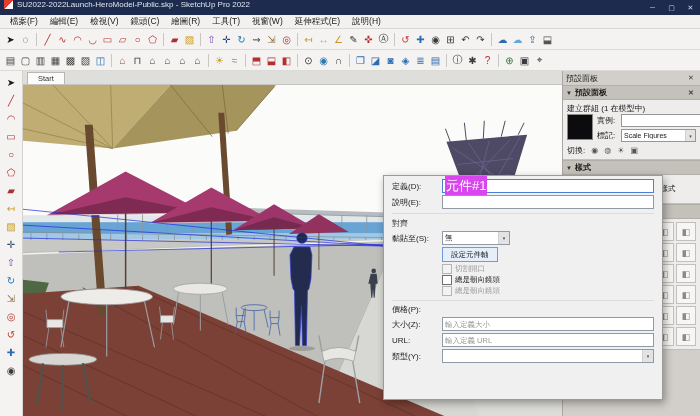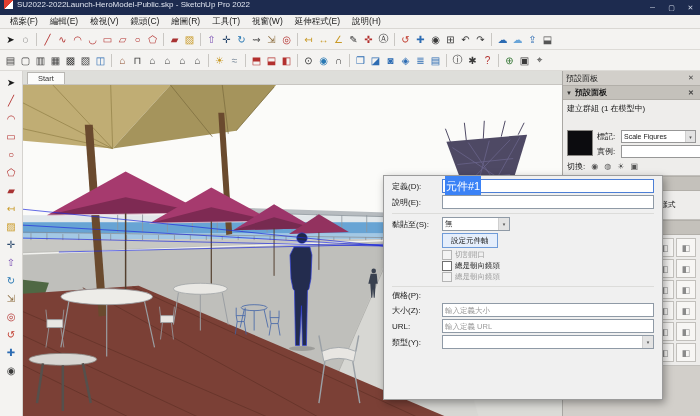--- a/index.html
+++ b/index.html
@@ -34,21 +34,21 @@
 
   
   .rightpanel{width:137px;background:#d2cfca;border-left:1px solid #a9a7a3;display:flex;flex-direction:column;font-size:8px;flex:none}
   .rp-title{height:14px;display:flex;align-items:center;padding:0 3px}
   .rp-title .t{flex:1}
   .rp-x{width:12px;text-align:center;font-size:7px;color:#444}
   .rp-h{height:13px;background:#c4c1bb;border-top:1px solid #b2afa9;border-bottom:1px solid #b2afa9;display:flex;align-items:center;padding:0 3px;font-weight:bold;gap:3px}
   .rp-h .car{font-size:6px;color:#333}
   .rp-h .t{flex:1}
   .rp-body{background:#eeedeb;padding:3px 4px;border-bottom:1px solid #c2c0bc}
-  .ei-sum{margin-bottom:16px}
+  .ei-sum{margin-bottom:0}
   .ei-main{display:flex;gap:4px}
   .ei-thumb{width:24px;height:24px;background:#0c0c0f;border:1px solid #8a8884;flex:none}
   .ei-fields{flex:1;display:flex;flex-direction:column;gap:2px;min-width:0}
   .frow8{display:flex;align-items:center;gap:2px}
   .frow8 .l{width:22px;flex:none}
   .selectbox{flex:1;height:11px;background:#fff;border:1px solid #979797;display:flex;align-items:center;font-size:7px;padding-left:2px;min-width:0}
   .selectbox .txt{white-space:nowrap;overflow:hidden}
   .selectbox .arr{margin-left:auto;width:9px;height:100%;background:#e3e3e3;border-left:1px solid #cfcfcf;display:flex;align-items:center;justify-content:center;font-size:5px;color:#555;flex:none}
   .tfield{flex:1;height:11px;background:#fff;border:1px solid #979797;font-size:7px;padding:0 2px}
   .ei-tog{display:flex;align-items:center;gap:6px;margin-top:3px}
@@ -65,21 +65,21 @@
           box-shadow:2px 3px 8px rgba(0,0,0,.35);display:flex;flex-direction:column;font-size:8px;z-index:5}
   .dlg-title{height:16px;background:#fff;display:flex;align-items:center;padding-left:6px;font-size:8.5px;flex:none}
   .dlg-x{margin-left:auto;width:26px;height:16px;display:flex;align-items:center;justify-content:center;font-size:7px;color:#333}
   .dlg-body{flex:1;padding:2px 8px 5px;display:flex;flex-direction:column;overflow:hidden}
   .sect{color:#333;margin:2px 0 1px}
   .drow{display:flex;align-items:center;margin:1px 0;gap:4px}
   .drow .dl{width:46px;flex:none}
   .din{flex:1;height:12px;background:#fff;border:1px solid #8f9aa6;font-size:7.5px;padding:0 2px;font-family:inherit;color:#222;min-width:0}
   .din::placeholder{color:#9a9a9a}
   .fake{flex:1;height:12px;background:#fff;border:1px solid #4d7fd6;display:flex;align-items:center;padding:0 2px}
-  .hl{background:#3b82f6;color:#fff;padding:8px 1px;font-size:11px}
+  .hl{background:#d946ef;color:#fff;padding:8px 1px;font-size:13px}
   .dsel{width:64px;flex:none;height:12px;background:#fff;border:1px solid #8f9aa6;display:flex;align-items:center;font-size:7.5px;padding-left:2px}
   .dsel.full{flex:1;width:auto}
   .dsel .arr{margin-left:auto;width:10px;height:100%;background:#e3e3e3;border-left:1px solid #cfcfcf;display:flex;align-items:center;justify-content:center;font-size:5px;color:#555}
   .divider{border-top:1px solid #dcdcda;margin:3px 0 2px}
   .axrow{display:flex;margin:1px 0 1px 50px}
   .axbtn{height:13px;padding:0 8px;background:#e5eefb;border:1px solid #6f9bd8;font-size:7.5px;display:flex;align-items:center}
   .chk{display:flex;align-items:center;gap:3px;margin:1px 0 1px 50px;font-size:7.5px}
   .chk .box{width:8px;height:8px;background:#fff;border:1px solid #707070;flex:none}
   .chk.disabled{color:#9b9b9b}
   .chk.disabled .box{border-color:#b5b5b5;background:#f3f3f3}
@@ -354,30 +354,30 @@
       <span class="car">▼</span>
       <span class="t">預設面板</span>
       <span class="rp-x">✕</span>
     </div>
     <div class="rp-body">
       <div class="ei-sum">建立群組 (1 在模型中)</div>
       <div class="ei-main">
         <div class="ei-thumb"></div>
         <div class="ei-fields">
           <div class="frow8">
+            <span class="l">實例:</span>
+            <input class="tfield" value="" style="">
+          </div>
+          <div class="frow8">
             <span class="l">標記:</span>
             <div class="selectbox">
               <span class="txt">Scale Figures</span>
               <span class="arr">▾</span>
             </div>
           </div>
-          <div class="frow8">
-            <span class="l">實例:</span>
-            <input class="tfield" value="" style="">
-          </div>
         </div>
       </div>
       <div class="ei-tog">
         <span>切換:</span>
         <span style="display:flex;gap:6px">
 
         <span class="tog">◉</span>
             <span class="tog">◍</span>
             <span class="tog">☀</span>
             <span class="tog">▣</span>
@@ -448,20 +448,21 @@
       <span class="dl">定義(D):</span>
       <div class="fake">
         <span class="hl">元件#1</span>
       </div>
     </div>
     <div class="drow">
       <span class="dl">說明(E):</span>
       <input class="din" value="" style="">
     </div>
     <div class="divider"></div>
+    <div class="sect">對齊</div>
     <div class="drow">
       <span class="dl">黏貼至(S):</span>
       <div class="dsel">
         <span>無</span>
         <span class="arr">▾</span>
       </div>
       <span style="flex:1"></span>
     </div>
     <div class="axrow">
       <div class="axbtn">設定元件軸</div>

